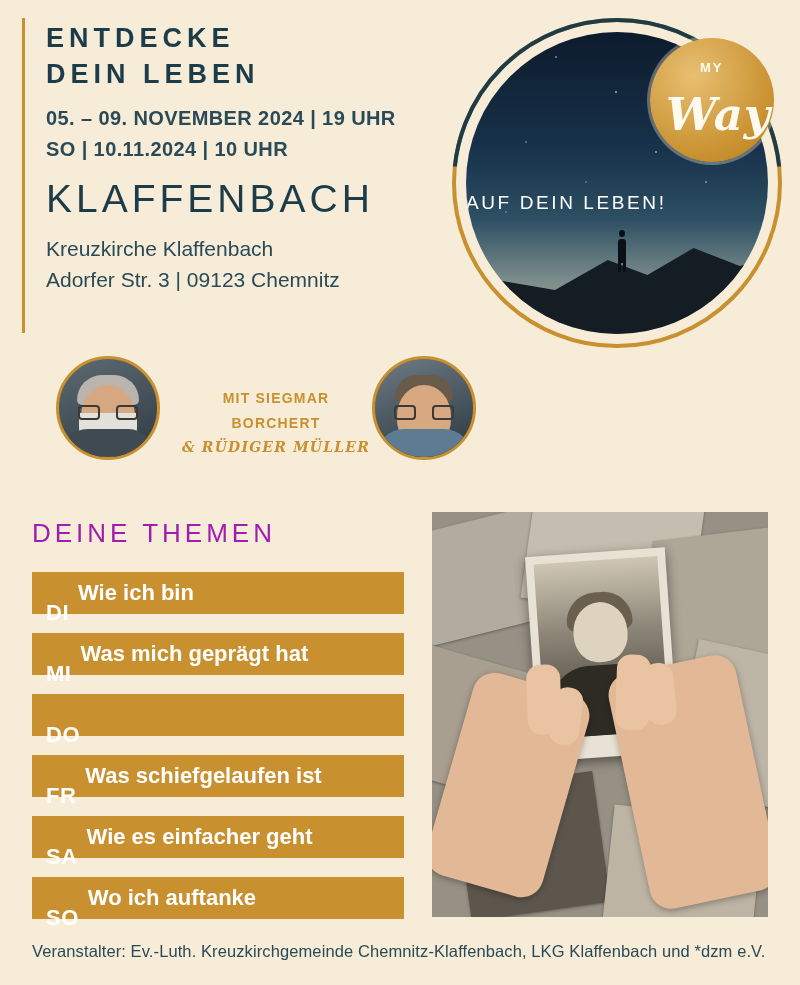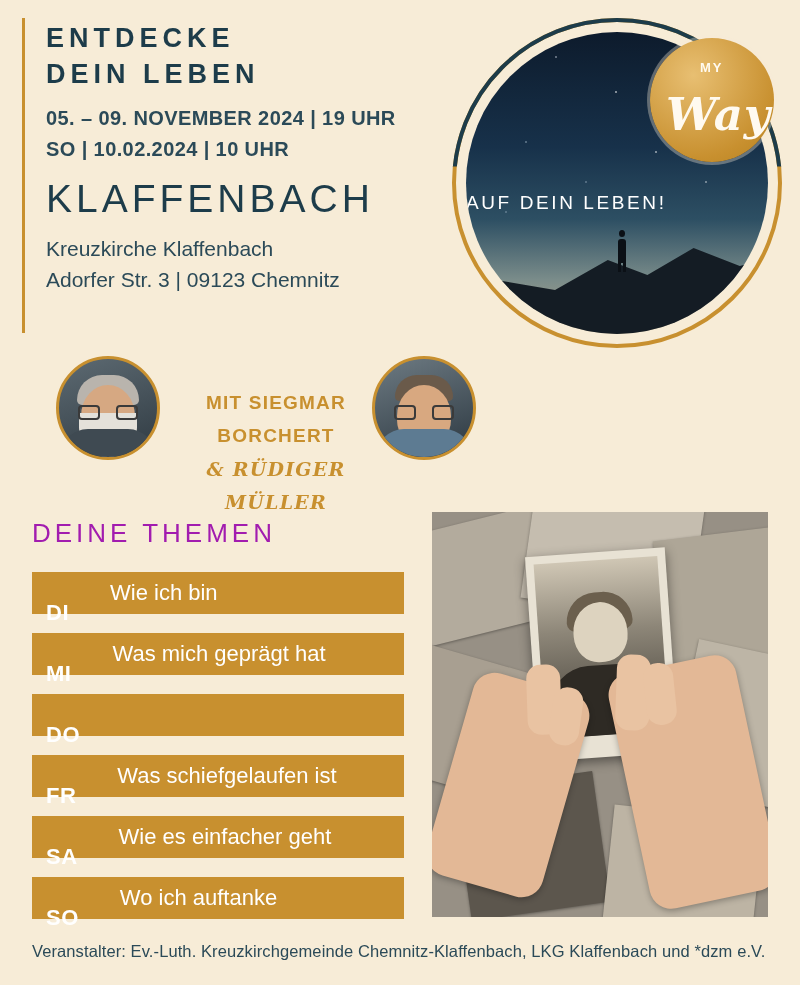--- a/index.html
+++ b/index.html
@@ -276,21 +276,21 @@
     background: #3f4a52;
   }
   .avatar.right .shirt { background: #5d7b92; }
   .speaker-text {
     position: absolute;
     left: 126px;
     top: 30px;
     width: 200px;
     text-align: center;
     color: #c8902f;
-    font-size: 19px;
+    font-size: 14px;
     font-weight: bold;
     letter-spacing: 1.2px;
     line-height: 1.75;
   }
   .speaker-text .amp {
     font-family: "DejaVu Serif", serif;
     font-style: italic;
   }
 
   
@@ -320,22 +320,21 @@
     box-sizing: border-box;
     font-size: 22px;
   }
   .theme-day {
     font-weight: bold;
     margin-right: 9px;
     letter-spacing: .5px;
     margin-top: 40px;
   }
   .theme-label {
-    font-weight: 400;
-    margin-left: 32px;
+    font-weight: 700;
   }
 
   
   .collage {
     position: absolute;
     left: 432px;
     top: 512px;
     width: 336px;
     height: 405px;
     overflow: hidden;
@@ -443,21 +442,21 @@
 
 <div class="left-bar"></div>
 
 <div class="header">
   <div class="kicker">
     <div>ENTDECKE</div>
     <div>DEIN LEBEN</div>
   </div>
   <div class="dates">
     <div>05. – 09. NOVEMBER 2024 | 19 UHR</div>
-    <div>SO | 10.02.2024 | 10 UHR</div>
+    <div>SO | 10.11.2024 | 10 UHR</div>
   </div>
   <div class="city">KLAFFENBACH</div>
   <div class="venue">
     <div>Kreuzkirche Klaffenbach</div>
     <div>Adorfer Str. 3 | 09123 Chemnitz</div>
   </div>
 </div>
 
 <div class="hero-wrap">
   <div class="hero-ring"></div>

